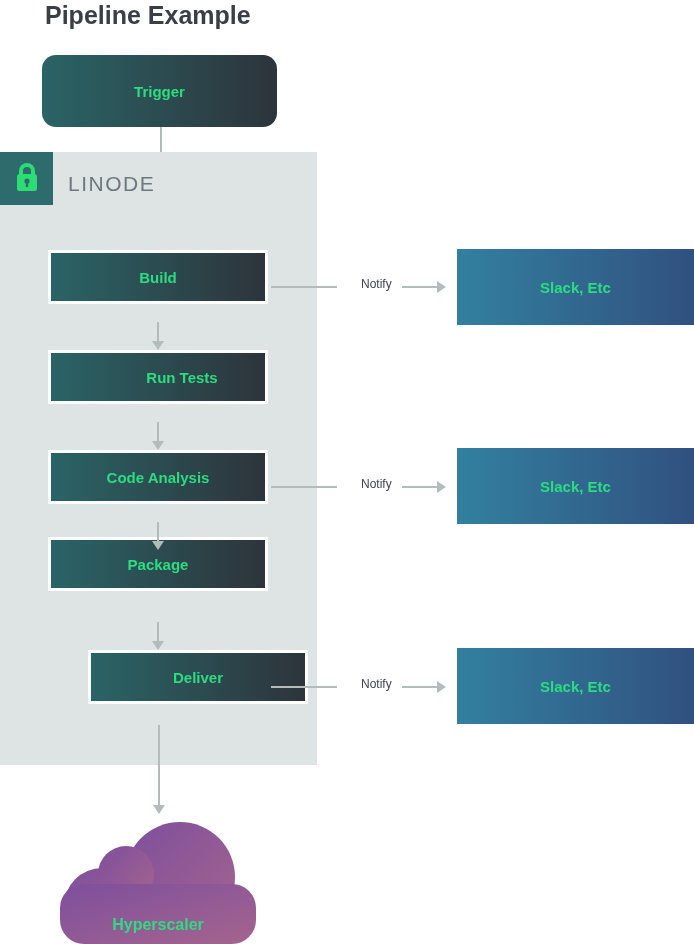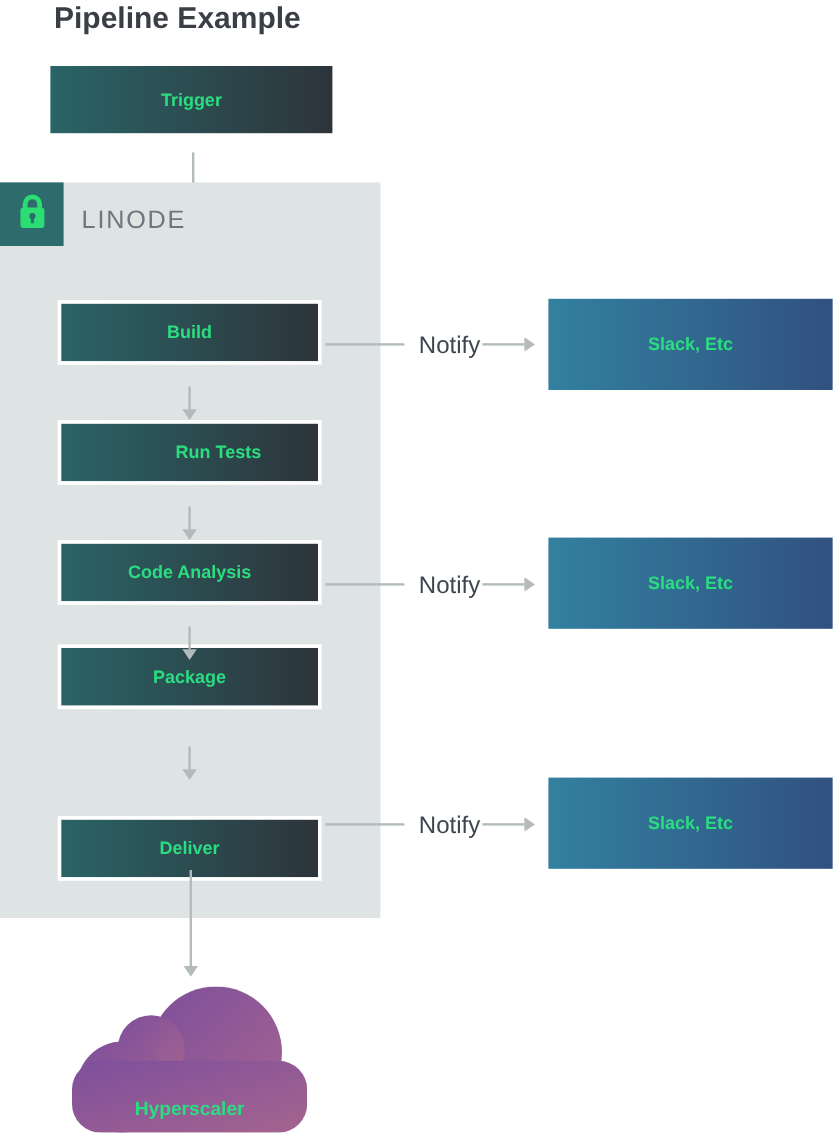--- a/index.html
+++ b/index.html
@@ -24,44 +24,44 @@
     position:absolute; left:68px; top:172px;
     font-size:21px; letter-spacing:1.5px; color:#6e777e;
   }
   .stage {
     position:absolute; left:48px; width:220px; height:54px;
     border:3px solid #ffffff; box-sizing:border-box;
     background:linear-gradient(90deg,#2a6466,#2d343b);
     display:flex; align-items:center; justify-content:center;
   }
   .trigger-box {
-    position:absolute; left:42px; top:55px; width:235px; height:56px;
+    position:absolute; left:42px; top:55px; width:235px; height:72px;
     background:linear-gradient(90deg,#2a6466,#2d343b);
-    display:flex; align-items:center; justify-content:center;
+    display:flex; align-items:center; justify-content:center;border-radius:14px;
   }
   .slack-box {
     position:absolute; left:457px; width:237px; height:76px;
     background:linear-gradient(90deg,#32809f,#315180);
     display:flex; align-items:center; justify-content:center;
   }
   .box-label { color:#2bdd80; font-weight:bold; font-size:15px; }
   .arrow-line-v { position:absolute; width:2px; background:#b4bbbb; }
   .arrow-head-down {
     position:absolute; width:0; height:0;
     border-left:6px solid transparent; border-right:6px solid transparent;
     border-top:9px solid #b4bbbb;
   }
   .arrow-line-h { position:absolute; height:2px; background:#b4bbbb; }
   .arrow-head-right {
     position:absolute; width:0; height:0;
     border-top:6px solid transparent; border-bottom:6px solid transparent;
     border-left:9px solid #b4bbbb;
   }
   .notify-text {
-    position:absolute; font-size:20px; color:#3e444d;
+    position:absolute; font-size:12px; color:#3e444d;margin-left:12px;
   }
   .cloud-wrap { position:absolute; left:60px; top:822px; width:196px; height:122px; }
   .cloud-label {
     position:absolute; left:60px; top:888px; width:196px;
     text-align:center; color:#2bdd80; font-weight:bold; font-size:16px;margin-top:28px;
   }
 </style>
 </head>
 <body>
 
@@ -92,21 +92,21 @@
 </div>
 <div class="stage" style="top:350px;padding-left:48px;">
   <span class="box-label">Run Tests</span>
 </div>
 <div class="stage" style="top:450px;">
   <span class="box-label">Code Analysis</span>
 </div>
 <div class="stage" style="top:537px;">
   <span class="box-label">Package</span>
 </div>
-<div class="stage" style="top:680px;">
+<div class="stage" style="top:650px;margin-left:40px;">
   <span class="box-label">Deliver</span>
 </div>
 
 <div class="arrow-line-v" style="left:157px; top:322px; height:19px;"></div>
 <div class="arrow-head-down" style="left:152px; top:341px;"></div>
 
 <div class="arrow-line-v" style="left:157px; top:422px; height:19px;"></div>
 <div class="arrow-head-down" style="left:152px; top:441px;"></div>
 
 <div class="arrow-line-v" style="left:157px; top:522px; height:19px;"></div>

